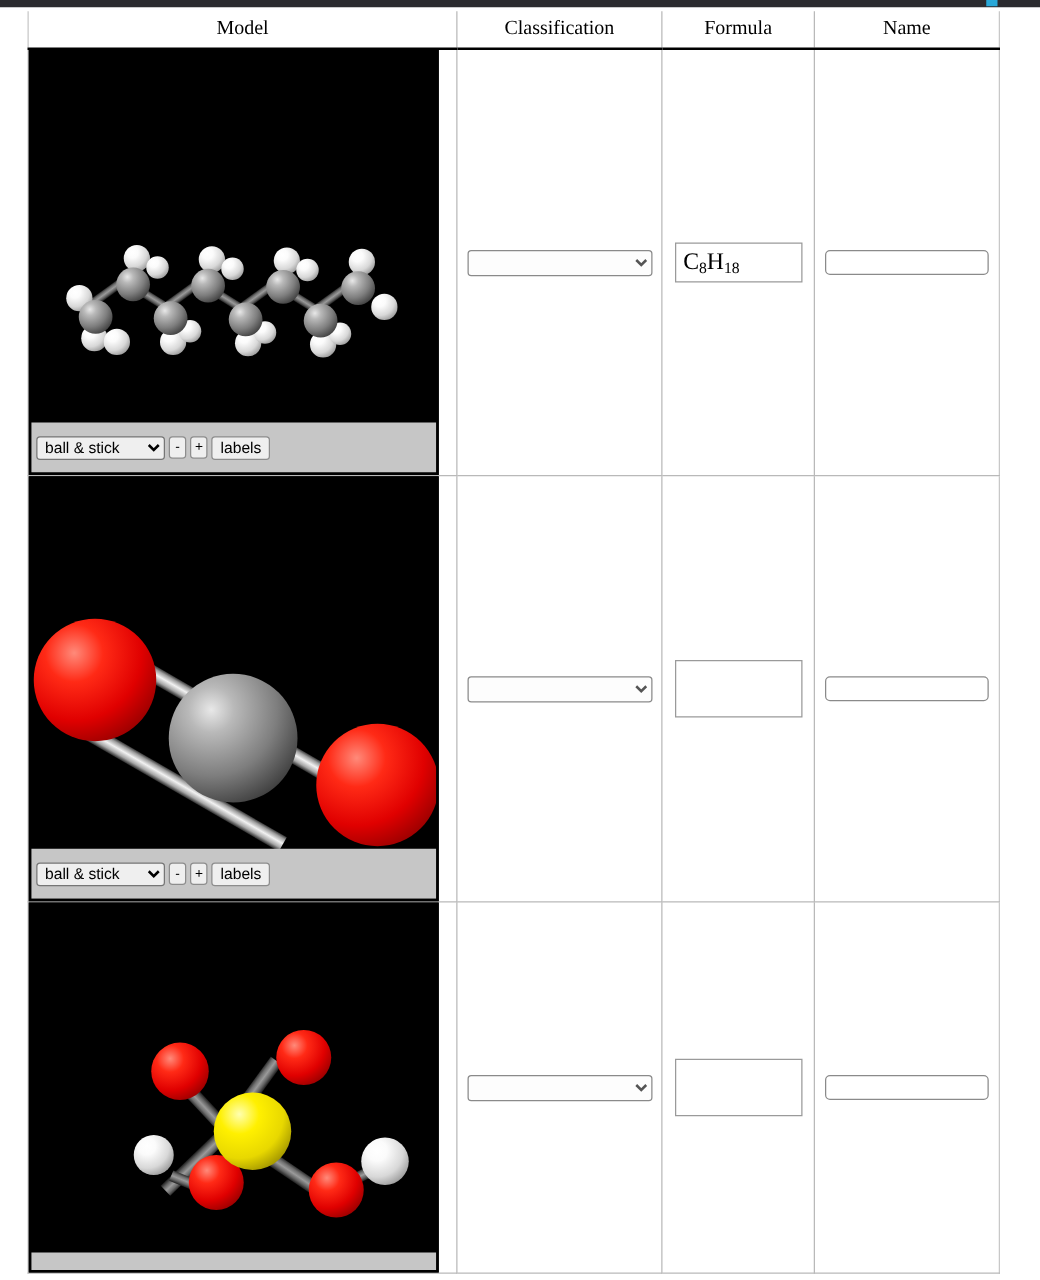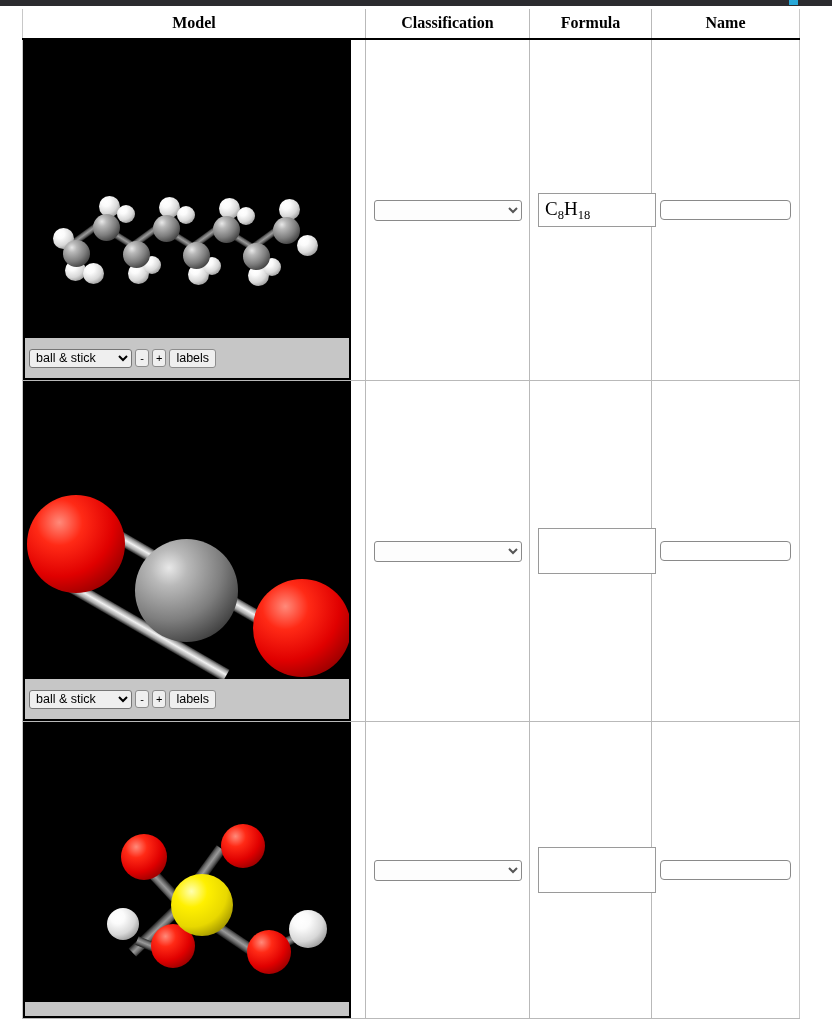--- a/index.html
+++ b/index.html
@@ -40,21 +40,21 @@
     table-layout: fixed;
     background: #ffffff;
   }
   #mol-table col.c-model { width: 343px; }
   #mol-table col.c-class { width: 164px; }
   #mol-table col.c-form  { width: 122px; }
   #mol-table col.c-name  { width: 148px; }
 
   #mol-table th {
     font-family: "Liberation Serif", serif;
-    font-weight: bold;
+    font-weight: normal;
     font-size: 16px;
     color: #000;
     text-align: center;
     padding: 5px 0 6px 0;
     border-right: 1px solid #b9b9b9;
     border-bottom: 2px solid #000000;
     background: #ffffff;
   }
   #mol-table th:last-child { border-right: 1px solid #c8c8c8; }
   #mol-table th:first-child { border-left: 1px solid #c8c8c8; }
@@ -182,21 +182,21 @@
     font-size: 12px;
     padding: 0 2px;
     background: #fdfdfd;
     border: 1px solid #8a8a8a;
     border-radius: 3px;
     color: #555;
   }
 
   .formula-box {
     display: inline-block;
-    width: 118px;
+    width: 102px;
     border: 1px solid #9a9a9a;
     background: #ffffff;
     font-family: "Liberation Serif", serif;
     font-size: 19px;
     color: #000;
     text-align: left;
     padding: 4px 6px;
     line-height: 1.15;
     vertical-align: middle;
   }

